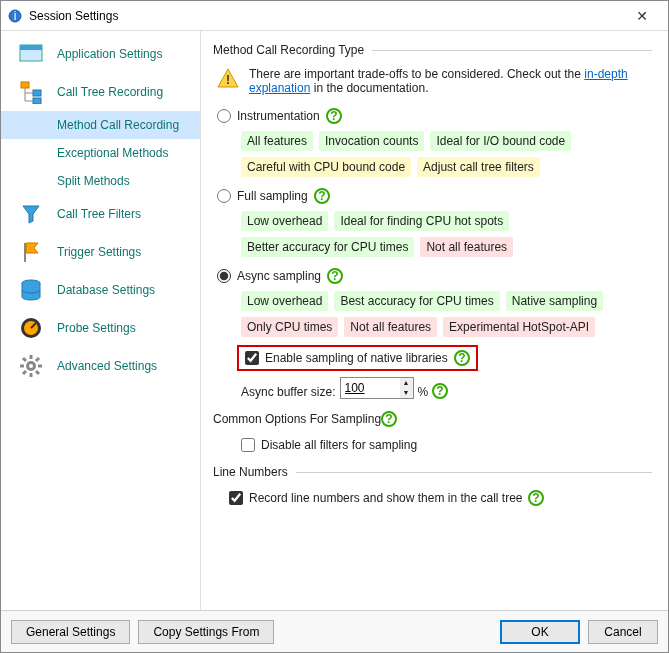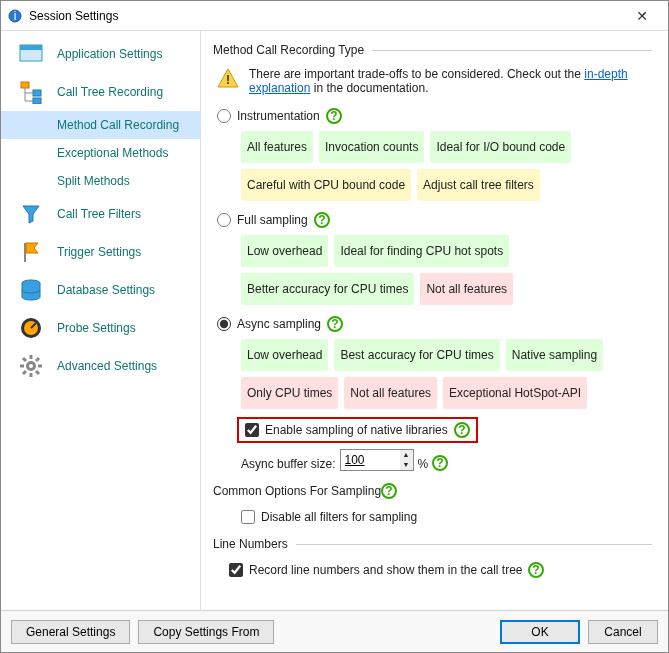--- a/index.html
+++ b/index.html
@@ -16,21 +16,21 @@
 .side-item.selected { background: #cfe6ff; }
 .content { flex: 1; overflow: auto; padding: 8px 16px 10px 12px; color:#222;}
 fieldset { border: none; border-top: 1px solid #d0d0d0; margin: 4px 0 10px; padding: 8px 0 0 0; }
 legend { padding-right: 8px; color: #222; }
 .legend-row { display:flex; align-items:center; justify-content:flex-start;}
 .warn-row { display: flex; align-items: flex-start; gap: 10px; padding: 2px 4px 10px 4px; }
 .warn-ico { width:22px; height:22px; flex-shrink:0;}
 .link { color: #0066cc; text-decoration: underline; cursor:pointer;}
 .radio-row, .check-row { display: flex; align-items: center; gap: 6px; padding: 3px 0 3px 4px;}
 .tags { display: flex; flex-wrap: wrap; gap: 6px; padding: 4px 0 8px 28px; }
-.tag { padding: 9px 6px; border-radius: 2px; }
+.tag { padding: 3px 6px; border-radius: 2px; }
 .tag.green { background: #deffd9; }
 .tag.yellow { background: #fff8c7; }
 .tag.red { background: #ffe0e0; }
 .help { width: 16px; height: 16px; display:inline-flex; align-items:center; justify-content:center; cursor:pointer;}
 .red-frame { border: 2px solid #d40000; padding: 3px 6px; display: inline-flex; align-items:center; gap:6px; margin-left:24px;}
 .param-row { display:flex; align-items:flex-end; gap:4px; padding:6px 0 2px 28px;}
 input[type="number"] { width: 64px; height: 22px; padding:0 4px; border:1px solid #888;text-decoration:underline;}
 .spin { width:14px; height:22px; display:flex; flex-direction:column; border:1px solid #888; border-left:none; margin-left:-8px; background:#eee;}
 .spin div{flex:1; font-size:7px; text-align:center; line-height:10px; cursor:pointer;}
 .footer { height: 42px; border-top: 1px solid #d0d0d0; display: flex; align-items: center; padding: 0 10px; gap:8px; background:#f8f8f8;}
@@ -199,21 +199,21 @@
               <text x="8" y="12" text-anchor="middle" font-size="10" fill="#3a0" font-weight="bold">?</text>
             </svg>
           </span>
       </div>
       <div class="tags" id="tags-r3">
           <span class="tag green">Low overhead</span>
           <span class="tag green">Best accuracy for CPU times</span>
           <span class="tag green">Native sampling</span>
           <span class="tag red">Only CPU times</span>
           <span class="tag red">Not all features</span>
-          <span class="tag red">Exceptional HotSpot-API</span>
+          <span class="tag red">Experimental HotSpot-API</span>
         </div>
 
       <div class="red-frame">
         <input type="checkbox" checked="" style="">
         <span>Enable sampling of native libraries</span>
         <span class="help">
             <svg width="16" height="16">
               <circle cx="8" cy="8" r="7" fill="none" stroke="#3a0" stroke-width="2"></circle>
               <text x="8" y="12" text-anchor="middle" font-size="10" fill="#3a0" font-weight="bold">?</text>
             </svg>

